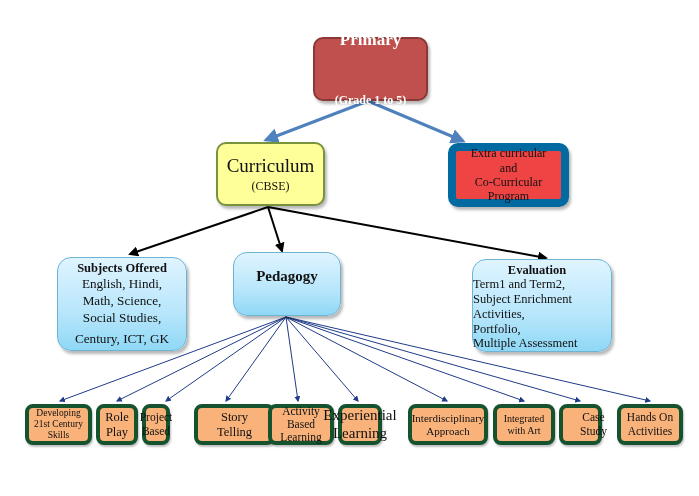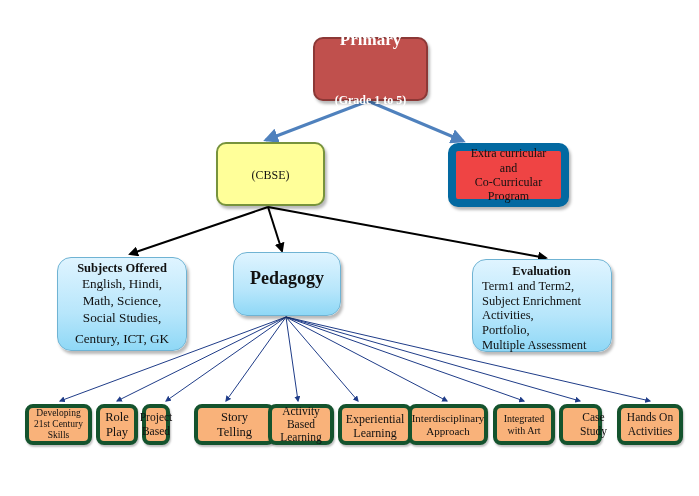--- a/index.html
+++ b/index.html
@@ -10,22 +10,22 @@
   .primary .t1 { font-weight:bold; font-size:17px; }
   .primary .t2 { font-weight:bold; font-size:12px; margin-top:3px; }
   .curr { left:216px; top:142px; width:109px; height:64px; background:#ffff99; border:2px solid #77933c; }
   .curr .t1 { font-size:19px; }
   .curr .t2 { font-size:12px; margin-top:3px; }
   .extra { left:416px; top:143px; width:121px; height:64px; background:#ef4444; border:8px solid #0369a1; font-size:12px; line-height:1.2;margin-left:32px; }
   .blue { background:linear-gradient(#dff4ff, #b7e6fb 60%, #8fd8f6); border:1px solid #6fb3d3; border-radius:14px; }
   .subj { left:57px; top:257px; width:130px; height:94px; font-size:13.2px; line-height:1.28; }
   .subj .h { font-weight:bold; font-size:12.5px; }
   .subj .last { margin-top:4px; }
-  .peda { left:233px; top:252px; width:108px; height:64px; justify-content:flex-start; padding-top:15px; font-weight:bold; font-size:18px; }
-  .eval { left:472px; top:259px; width:140px; height:93px; align-items:flex-start; padding-left:9px; font-size:12.5px; line-height:1.18; justify-content:flex-start; padding-top:4px; }
+  .peda { left:233px; top:252px; width:108px; height:64px; justify-content:flex-start; padding-top:15px; font-weight:bold; font-size:15px; }
+  .eval { left:472px; top:259px; width:140px; height:93px; align-items:flex-start; font-size:12.5px; line-height:1.18; justify-content:flex-end; padding-top:4px; }
   .eval .h { font-weight:bold; align-self:center; margin-left:-10px; font-size:12.5px; }
   .leaf { position:absolute; top:404px; height:41px; box-sizing:border-box; background:#f9b27a; border:4px solid #14532d; border-radius:8px; display:flex; align-items:center; justify-content:center; text-align:center; line-height:1.15; box-shadow:1px 2px 2px rgba(0,0,0,0.25); }
 </style>
 </head>
 <body>
 
 <svg class="links" xmlns="http://www.w3.org/2000/svg">
   <defs>
     <marker id="ab" viewBox="0 0 10 10" refX="8" refY="5" markerWidth="5" markerHeight="5" orient="auto">
         <path d="M0,0 L10,5 L0,10 z" fill="#4f81bd"></path>
@@ -55,20 +55,21 @@
       <line x1="286" y1="317" x2="650" y2="401" stroke="#1f3c88" stroke-width="1" marker-end="url(#an)"></line>
     </g>
 </svg>
 
 <div class="box primary">
   <div class="t1">Primary</div>
   <div class="t2">(Grade 1 to 5)</div>
 </div>
 
 <div class="box curr">
+  <div class="t1">Curriculum</div>
   <div class="t2">(CBSE)</div>
 </div>
 
 <div class="box extra">
   <div>Extra curricular</div>
   <div>and</div>
   <div>Co-Curricular</div>
   <div>Program</div>
 </div>
 
@@ -119,21 +120,21 @@
         <div>Telling</div>
       </div>
     </div>
     <div class="leaf" style="left: 268px; width: 66px; font-size: 11.5px;">
       <div>
         <div>Activity</div>
         <div>Based</div>
         <div>Learning</div>
       </div>
     </div>
-    <div class="leaf" style="left: 338px; width: 74px; font-size: 12px; align-items: flex-end;">
+    <div class="leaf" style="left: 338px; width: 44px; font-size: 15px;">
       <div>
         <div>Experiential</div>
         <div>Learning</div>
       </div>
     </div>
     <div class="leaf" style="left: 408px; width: 80px; font-size: 11px;">
       <div>
         <div>Interdisciplinary</div>
         <div>Approach</div>
       </div>

